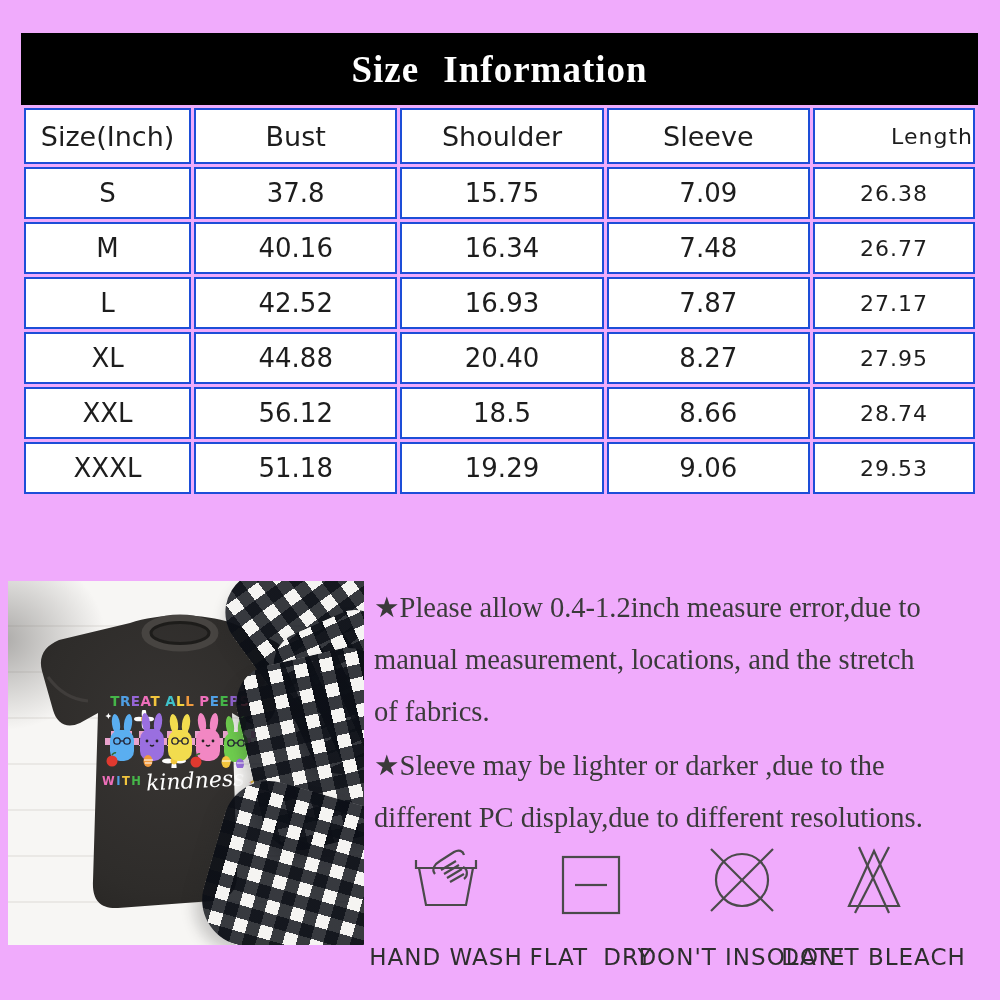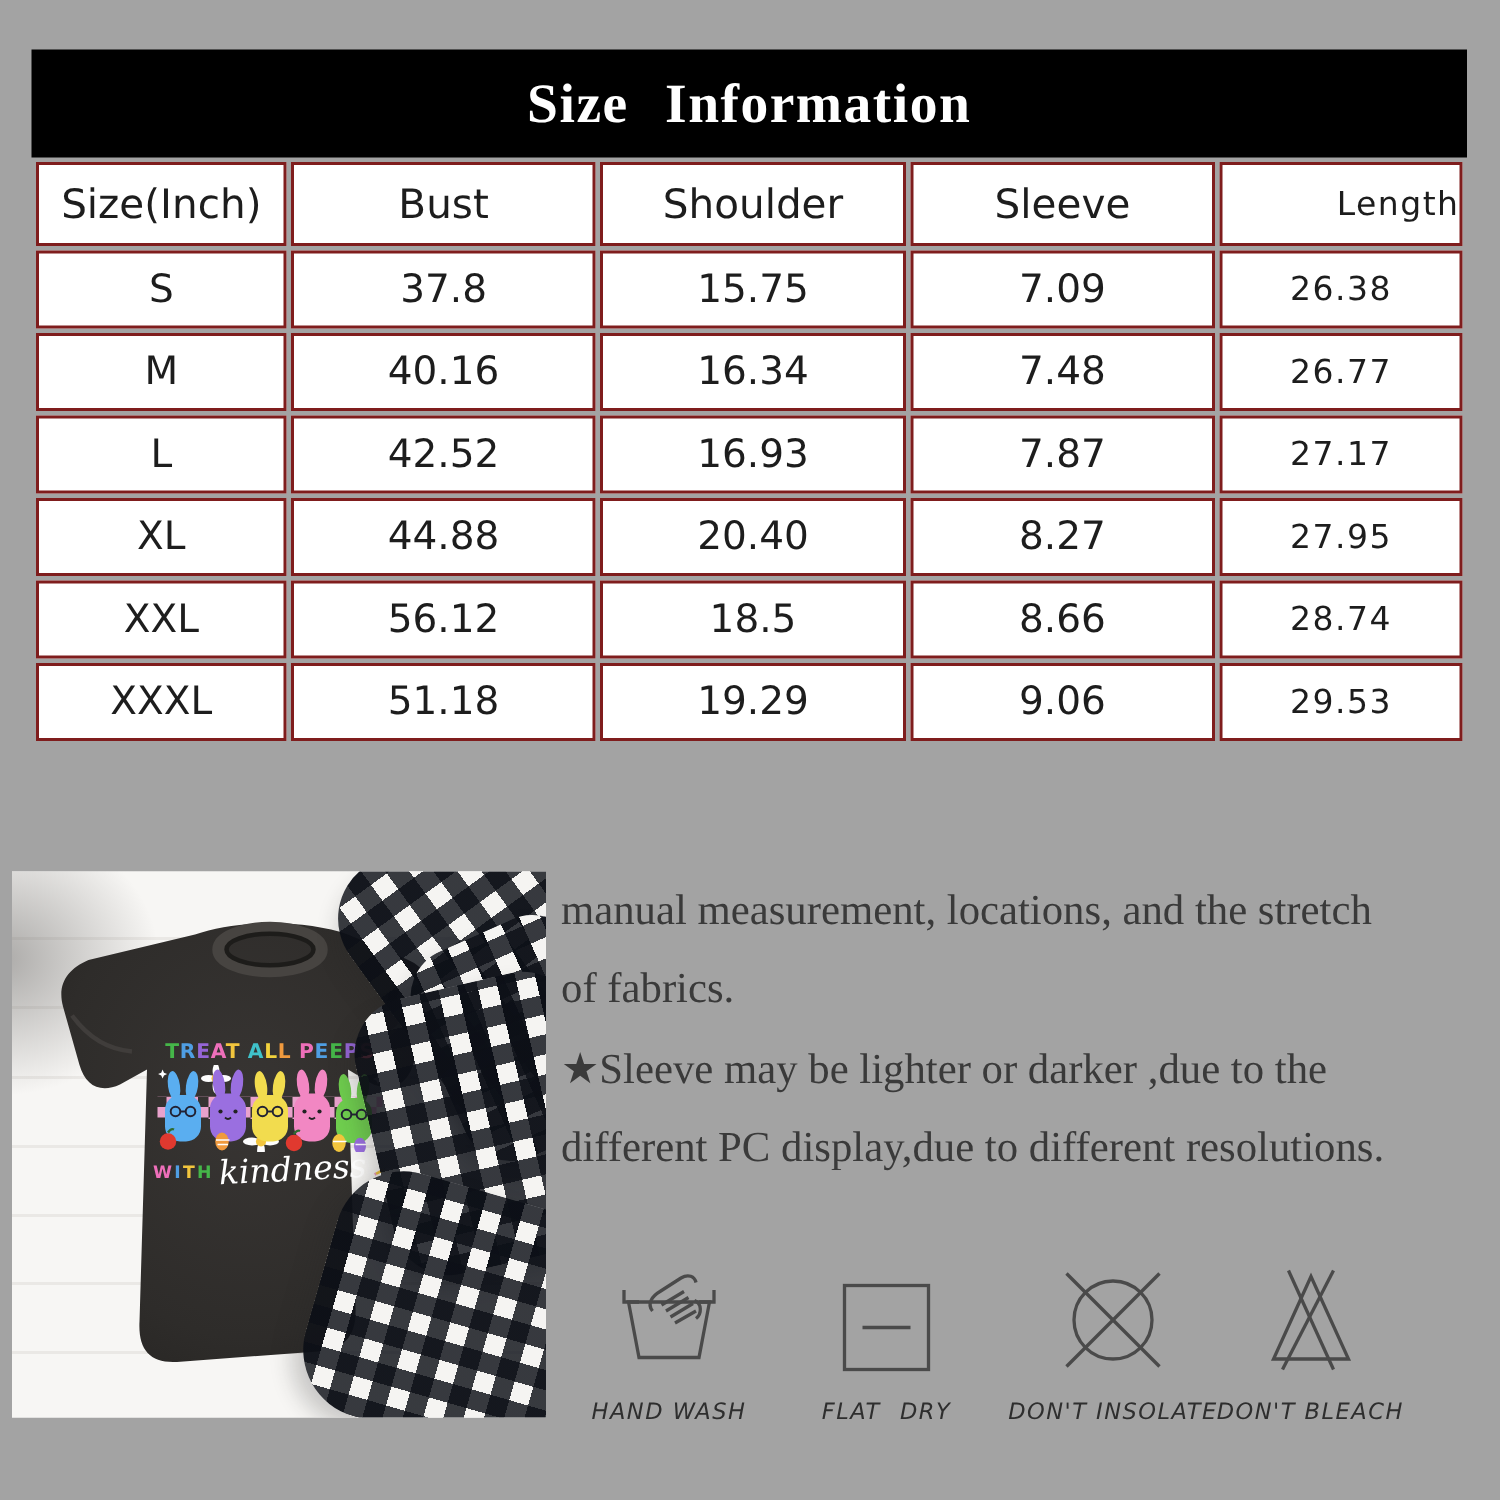--- a/index.html
+++ b/index.html
@@ -1,38 +1,38 @@
 <!DOCTYPE html>
 <html><head>
 <meta charset="utf-8">
 <style>
   * { margin:0; padding:0; box-sizing:border-box; }
   html,body { background:#ffffff; }
   .page {
-    position:relative; width:1000px; height:1000px; background:#a3a3a3;
+    position:relative; width:1000px; height:1000px; background:#f0abfc;
     font-family:"Liberation Sans", sans-serif; overflow:hidden;
   }
 
   
   .banner {
     position:absolute; left:21px; top:33px; width:957px; height:72px;
     background:#000; display:flex; align-items:center; justify-content:center;
   }
   .banner-title {
     color:#fff; font-family:"Liberation Serif", serif; font-weight:bold;
     font-size:37px; letter-spacing:1px; word-spacing:14px;
   }
 
   
   .size-table {
     position:absolute; left:21px; top:105px; width:957px;
     border-collapse:separate; border-spacing:3px; table-layout:fixed;
   }
   .size-table th, .size-table td {
-    background:#fff; border:2px solid #7f1d1d; text-align:center;
+    background:#fff; border:2px solid #1d4ed8; text-align:center;
     font-family:"DejaVu Sans", sans-serif; color:#1d1d1d; font-weight:normal;
   }
   .size-table th { height:56px; font-size:27px; }
   .size-table td { height:52px; font-size:26px; }
   .size-table .cw0 { width:166px; }
   .size-table .cw1, .size-table .cw2, .size-table .cw3 { width:202px; }
   .size-table .cw4 { width:161px;text-align:right; }
   .size-table th.len, .size-table td.len { font-size:22px; letter-spacing:1px; }
 
   
@@ -78,22 +78,22 @@
     position:absolute; left:374px; top:582px; width:620px;
     font-family:"Liberation Serif", serif; color:#3a3a3a; font-size:28.5px; line-height:52px;
   }
   .notes .para2 { margin-top:2px; }
 
   
   .care { position:absolute; top:840px; }
   .care-col { position:absolute; display:flex; flex-direction:column; align-items:center; }
   .care-col .icon-box { height:76px; display:flex; align-items:flex-end; justify-content:center; }
   .care-label {
-    margin-top:16px; font-family:"DejaVu Sans", sans-serif; font-size:15px;
-    color:#2e2e2e; letter-spacing:1px; white-space:nowrap;font-style:italic;
+    margin-top:28px; font-family:"DejaVu Sans", sans-serif; font-size:23px;
+    color:#2e2e2e; letter-spacing:1px; white-space:nowrap;
   }
   .care-label.wide { word-spacing:7px; }
   .cc1 { left:390px; width:112px; }
   .cc2 { left:532px; width:118px; }
   .cc3 { left:658px; width:168px; }
   .cc4 { left:796px; width:155px; }
   .care svg { stroke:#4a4a4a; stroke-width:2.2; fill:none; }
 </style>
 </head>
 <body>
@@ -292,20 +292,21 @@
     </div>
 
     <div class="plaid plaid-a"></div>
     <div class="plaid plaid-d"></div>
     <div class="plaid plaid-b"></div>
     <div class="plaid plaid-c"></div>
   </div>
 
   <div class="notes">
     <div class="para1">
+      <div>★Please allow 0.4-1.2inch measure error,due to</div>
       <div>manual measurement, locations, and the stretch</div>
       <div>of fabrics.</div>
     </div>
     <div class="para2">
       <div>★Sleeve may be lighter or darker ,due to the</div>
       <div>different PC display,due to different resolutions.</div>
     </div>
   </div>
 
   <div class="care">

